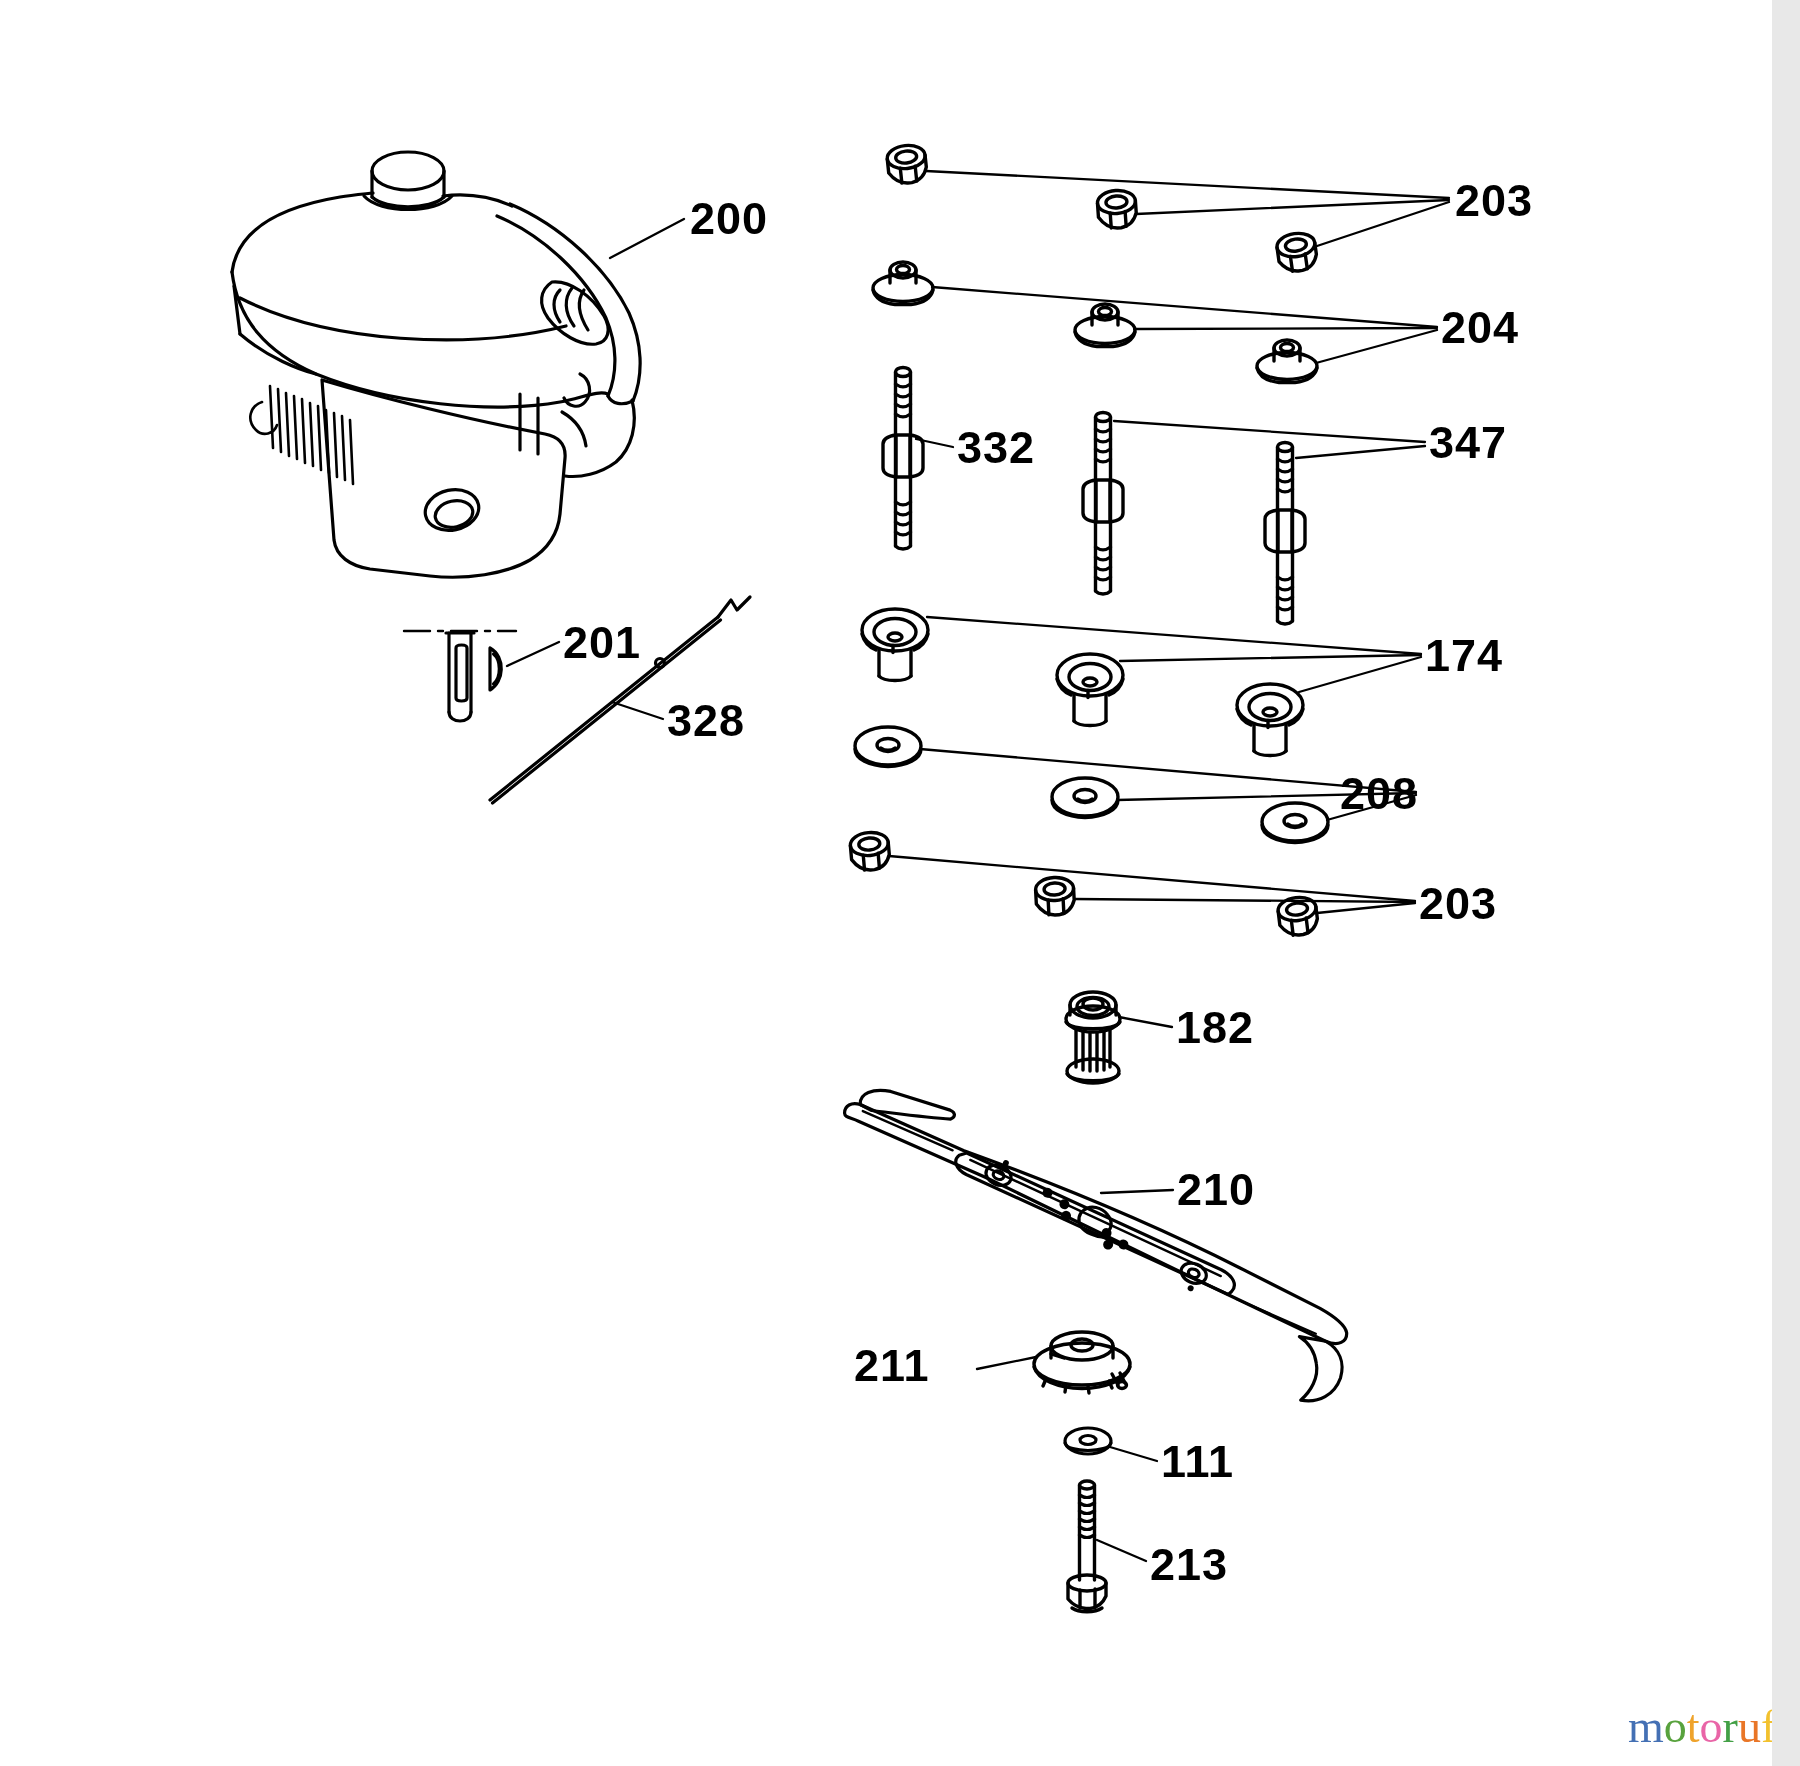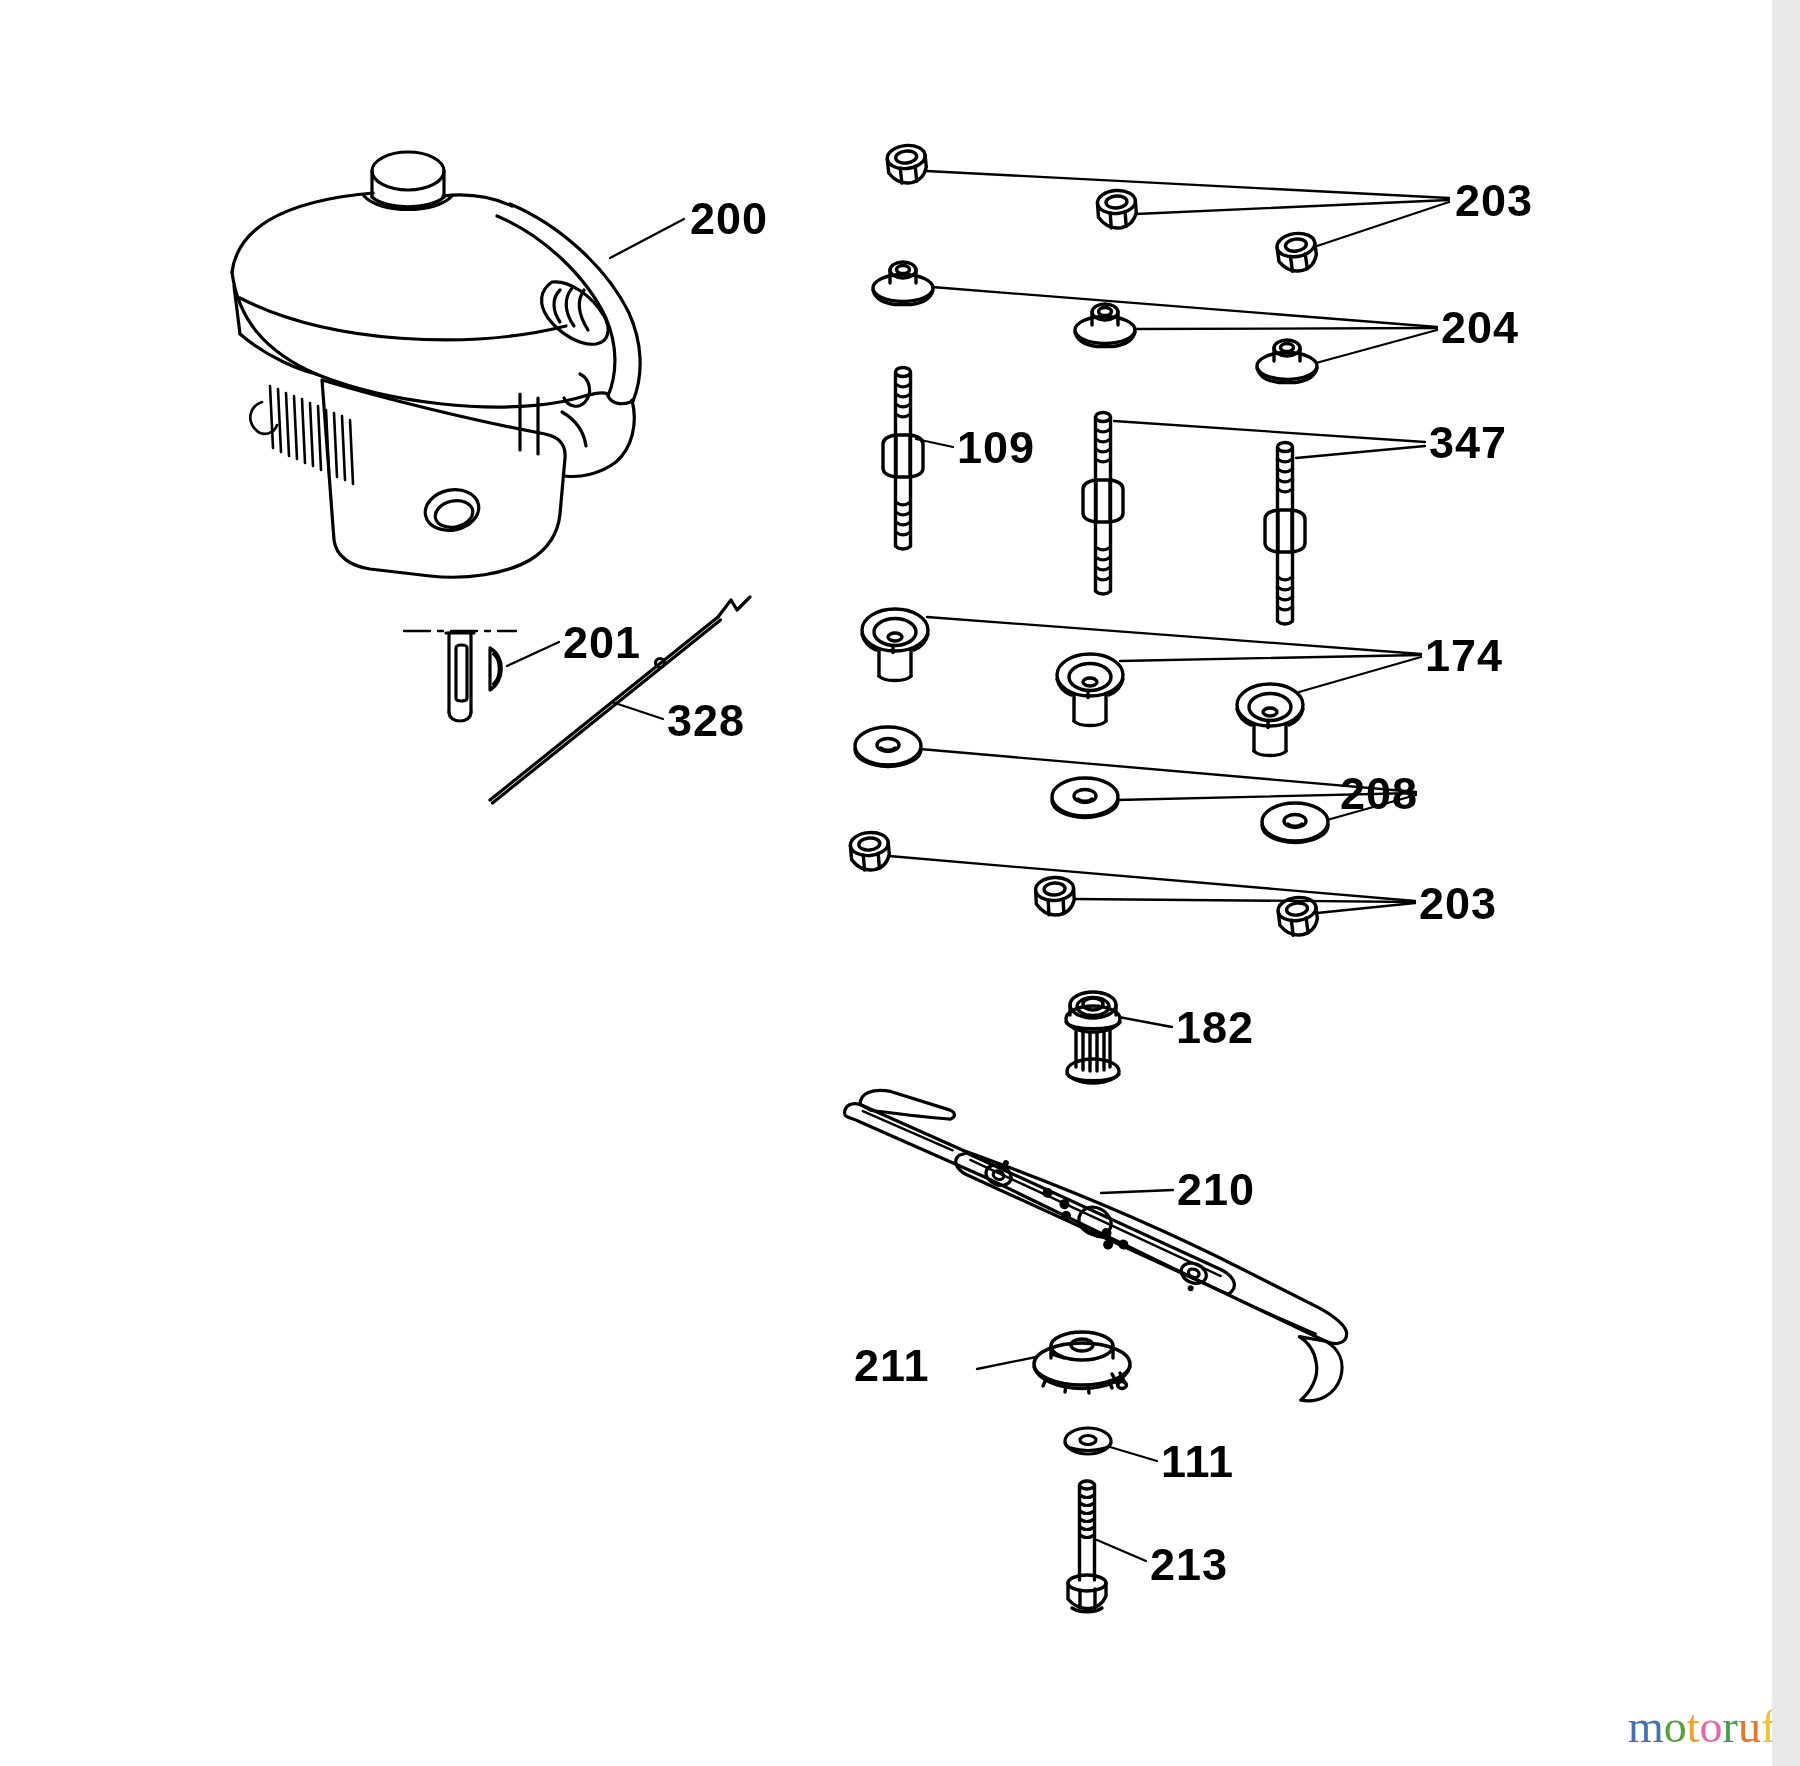--- a/index.html
+++ b/index.html
@@ -294,21 +294,21 @@
     <path d="M -15,126 C -8,131 8,131 15,126"></path>
   </g>
 </svg>
 
   <div class="callout" style="left:690px;top:196px">200</div>
   <div class="callout" style="left:563px;top:620px">201</div>
   <div class="callout" style="left:667px;top:698px">328</div>
   <div class="callout" style="left:1455px;top:178px">203</div>
   <div class="callout" style="left:1441px;top:305px">204</div>
   <div class="callout" style="left:1429px;top:420px">347</div>
-  <div class="callout" style="left:957px;top:425px">109</div>
+  <div class="callout" style="left:957px;top:425px">332</div>
   <div class="callout" style="left:1425px;top:633px">174</div>
   <div class="callout" style="left:1340px;top:771px">208</div>
   <div class="callout" style="left:1419px;top:881px">203</div>
   <div class="callout" style="left:1176px;top:1005px">182</div>
   <div class="callout" style="left:1177px;top:1167px">210</div>
   <div class="callout" style="left:854px;top:1343px">211</div>
   <div class="callout" style="left:1161px;top:1439px">111</div>
   <div class="callout" style="left:1150px;top:1542px">213</div>
 
   <div class="watermark">

